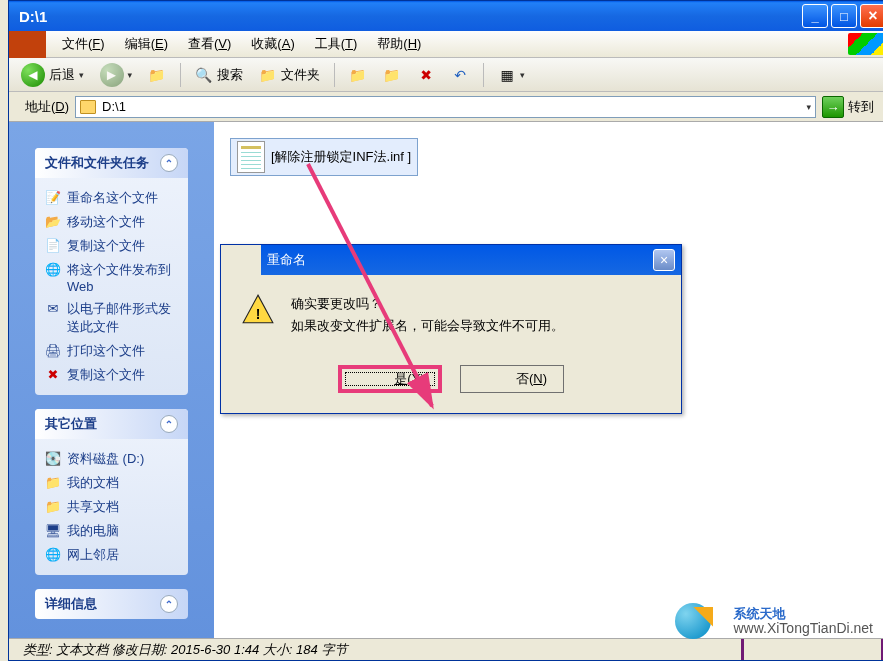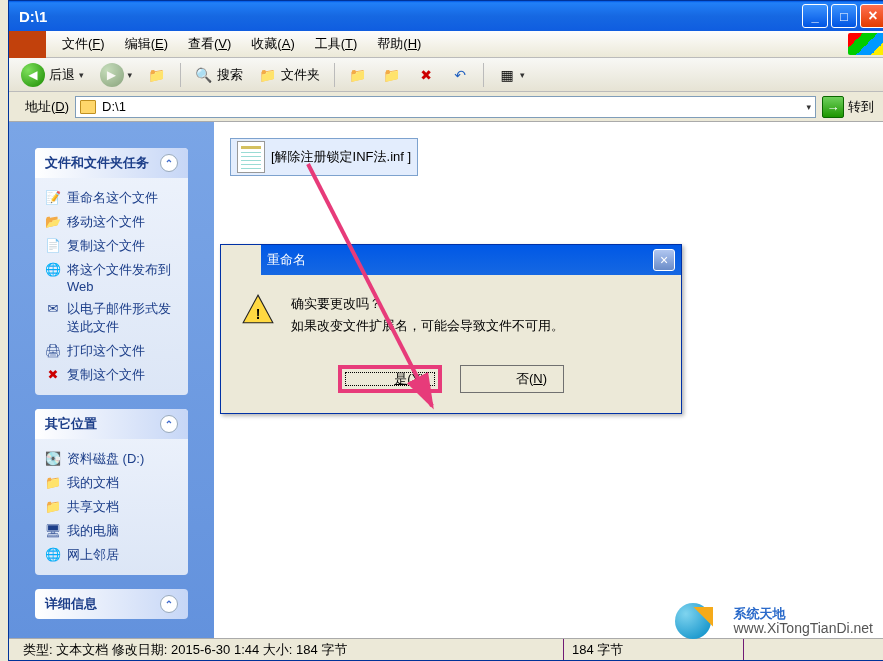--- a/index.html
+++ b/index.html
@@ -60,21 +60,21 @@
 .warn-icon { width: 34px; height: 34px; position: relative; align-self: flex-start; }
 .warn-icon svg { width: 34px; height: 34px; }
 .dlg-text { line-height: 22px; font-size: 13px; }
 .dlg-btns { display: flex; gap: 18px; justify-content: center; padding: 10px 0 20px; }
 .dlg-btn { width: 104px; height: 28px; background: #ece9d8; border: 1px solid #707070; display: flex; align-items: center; justify-content: center; font-size: 13px; padding-left: 39px; }
 .dlg-btn.yes { border: 4px solid #e73b7a; outline: 1px dotted #000; outline-offset: -8px; }
 
 .annotation-line { position: absolute; pointer-events: none; }
 
 .statusbar { height: 22px; background: #ece9d8; border-top: 1px solid #aaa; display: flex; align-items: center; padding: 0 6px; font-size: 12px; gap: 0; }
-.statusbar .cell { border-right: 1px solid #701a75; padding: 0 8px; height: 100%; display: flex; align-items: center; }
+.statusbar .cell { border-right: 3px solid #701a75; padding: 0 8px; height: 100%; display: flex; align-items: center; font-style: italic; }
 .statusbar .cell.flex { flex: 1; }
 
 .watermark { position: absolute; right: 10px; bottom: 22px; display: flex; align-items: center; gap: 22px; font-size: 12px; }
 .wm-logo { width: 36px; height: 36px; border-radius: 50%; background: radial-gradient(circle at 30% 30%, #7fd4ef, #0088c4); position: relative; }
 .wm-logo::after { content:""; position:absolute; left:18px; top:4px; width:20px; height:20px; background:#f5aa1a; clip-path: polygon(0 0, 100% 0, 100% 100%); }
 .wm-text { line-height: 14px; }
 .wm-text .t1 { font-weight:bold; color:#2a6aca; }
 .wm-text .t2 { font-size: 14px; color: #555; }
 </style>
 </head>
@@ -235,21 +235,20 @@
     <div class="filearea">
       <div class="file-item">
         <div class="file-icon"></div>
         <span>[解除注册锁定INF法.inf ]</span>
       </div>
     </div>
   </div>
 
   <div class="statusbar">
     <div class="cell flex">类型: 文本文档 修改日期: 2015-6-30 1:44 大小: 184 字节</div>
-    <div class="cell" style="width:180px;">184 字节</div>
     <div class="cell" style="width:140px;"></div>
   </div>
 
 </div>
 
 <div class="dialog">
   <div class="dialog-title">
     <span>重命名</span>
     <div class="dlg-close">×</div>
   </div>

